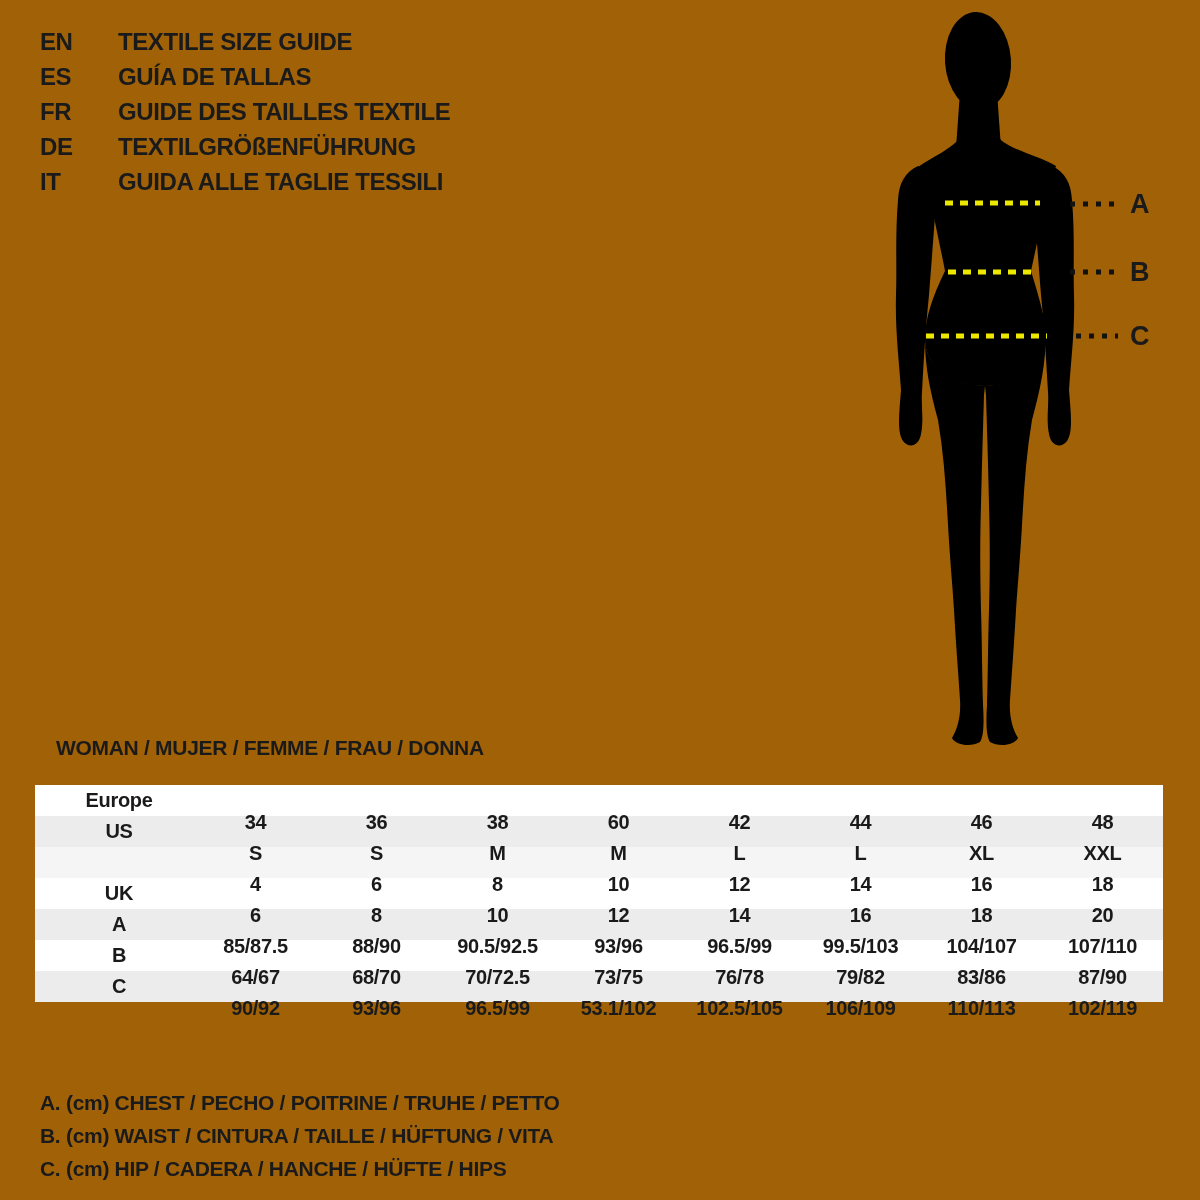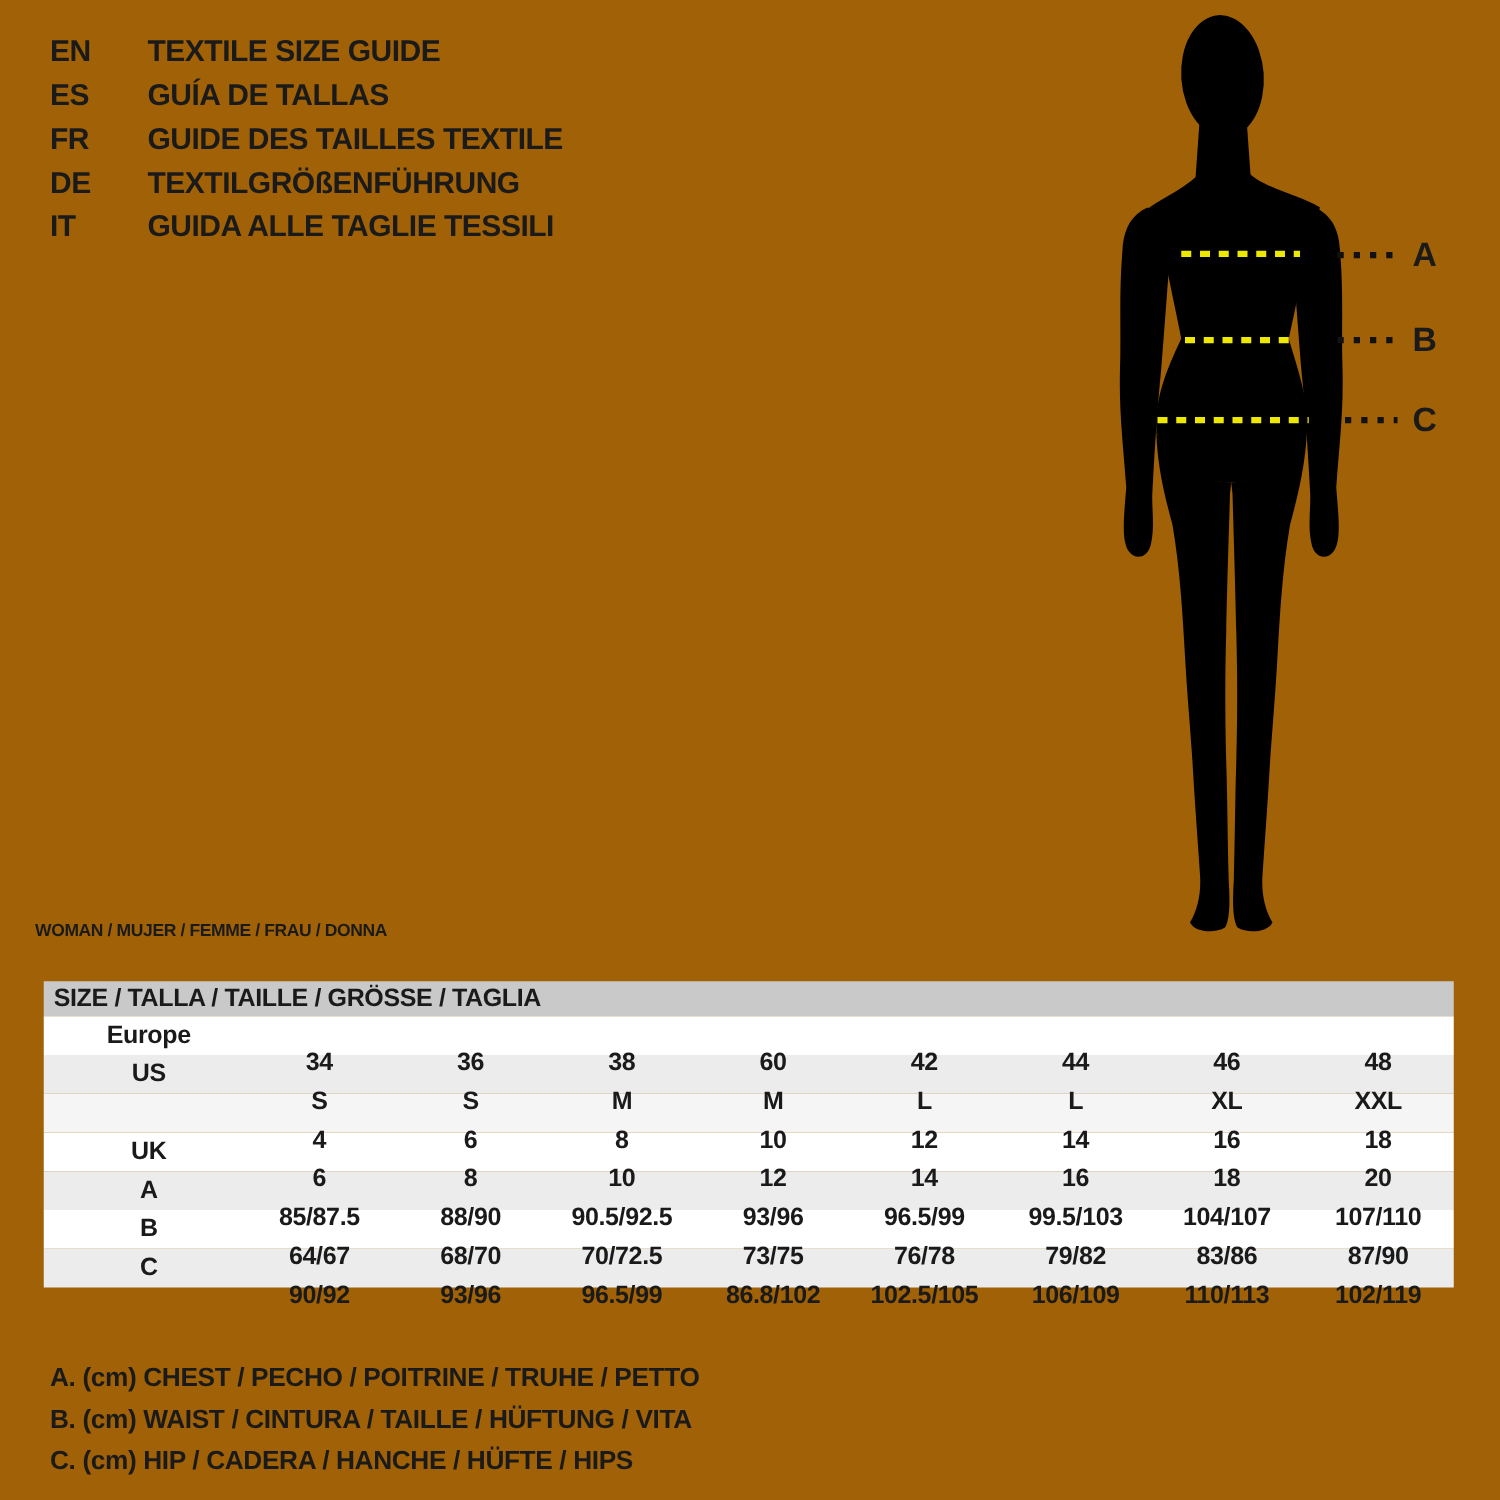--- a/index.html
+++ b/index.html
@@ -16,21 +16,21 @@
   .lang-row { display:flex; font-size:24px; line-height:35px; letter-spacing:-0.4px; }
   .lang-code { width:78px; flex:0 0 78px; }
   .lang-label { white-space:nowrap; }
 
   
   .figure { position:absolute; left:880px; top:0; width:320px; height:760px; }
   .figure path, .figure ellipse { fill:#000; }
   .marker-label { font-family:"Liberation Sans", sans-serif; font-weight:bold; font-size:27px; fill:#1a1a1a; }
 
   
-  .section-title { position:absolute; left:28px; top:736px; font-size:14px; letter-spacing:-0.3px; }
+  .section-title { position:absolute; left:56px; top:736px; font-size:21px; letter-spacing:-0.3px; }
 
   
   .size-table { position:absolute; left:35px; top:785px; width:1128px; font-size:20px; letter-spacing:-0.3px; }
   .thead {
     height:28px; line-height:28px; background:#c9c9c9; padding-left:8px;
     font-size:20px; text-align:left;
   }
   .trow { display:grid; grid-template-columns:160px repeat(8, 1fr); height:31px; line-height:31px; }
   .row-white { background:#ffffff; }
   .row-gray  { background:#ececec; }
@@ -147,21 +147,20 @@
     <line x1="1076" y1="336" x2="1118" y2="336" stroke-width="5" stroke-dasharray="5 8" stroke="#111111"></line>
 
     <text class="marker-label" x="1130" y="213">A</text>
     <text class="marker-label" x="1130" y="281">B</text>
     <text class="marker-label" x="1130" y="345">C</text>
   </svg>
 
   <div class="section-title">WOMAN / MUJER / FEMME / FRAU / DONNA</div>
 
   <div class="size-table">
-    <div class="thead">SIZE / TALLA / TAILLE / GRÖSSE / TAGLIA</div>
 
     <div class="trow row-white">
       <span class="tlabel">Europe</span>
       <span class="tcell">34</span>
       <span class="tcell">36</span>
       <span class="tcell">38</span>
       <span class="tcell">60</span>
       <span class="tcell">42</span>
       <span class="tcell">44</span>
       <span class="tcell">46</span>
@@ -226,21 +225,21 @@
       <span class="tcell">79/82</span>
       <span class="tcell">83/86</span>
       <span class="tcell">87/90</span>
     </div>
 
     <div class="trow row-gray">
       <span class="tlabel">C</span>
       <span class="tcell">90/92</span>
       <span class="tcell">93/96</span>
       <span class="tcell">96.5/99</span>
-      <span class="tcell">86.8/102</span>
+      <span class="tcell">53.1/102</span>
       <span class="tcell">102.5/105</span>
       <span class="tcell">106/109</span>
       <span class="tcell">110/113</span>
       <span class="tcell">102/119</span>
     </div>
   </div>
 
   <div class="legend">
     <div class="legend-line">A. (cm) CHEST / PECHO / POITRINE / TRUHE / PETTO</div>
     <div class="legend-line">B. (cm) WAIST / CINTURA / TAILLE / HÜFTUNG / VITA</div>

